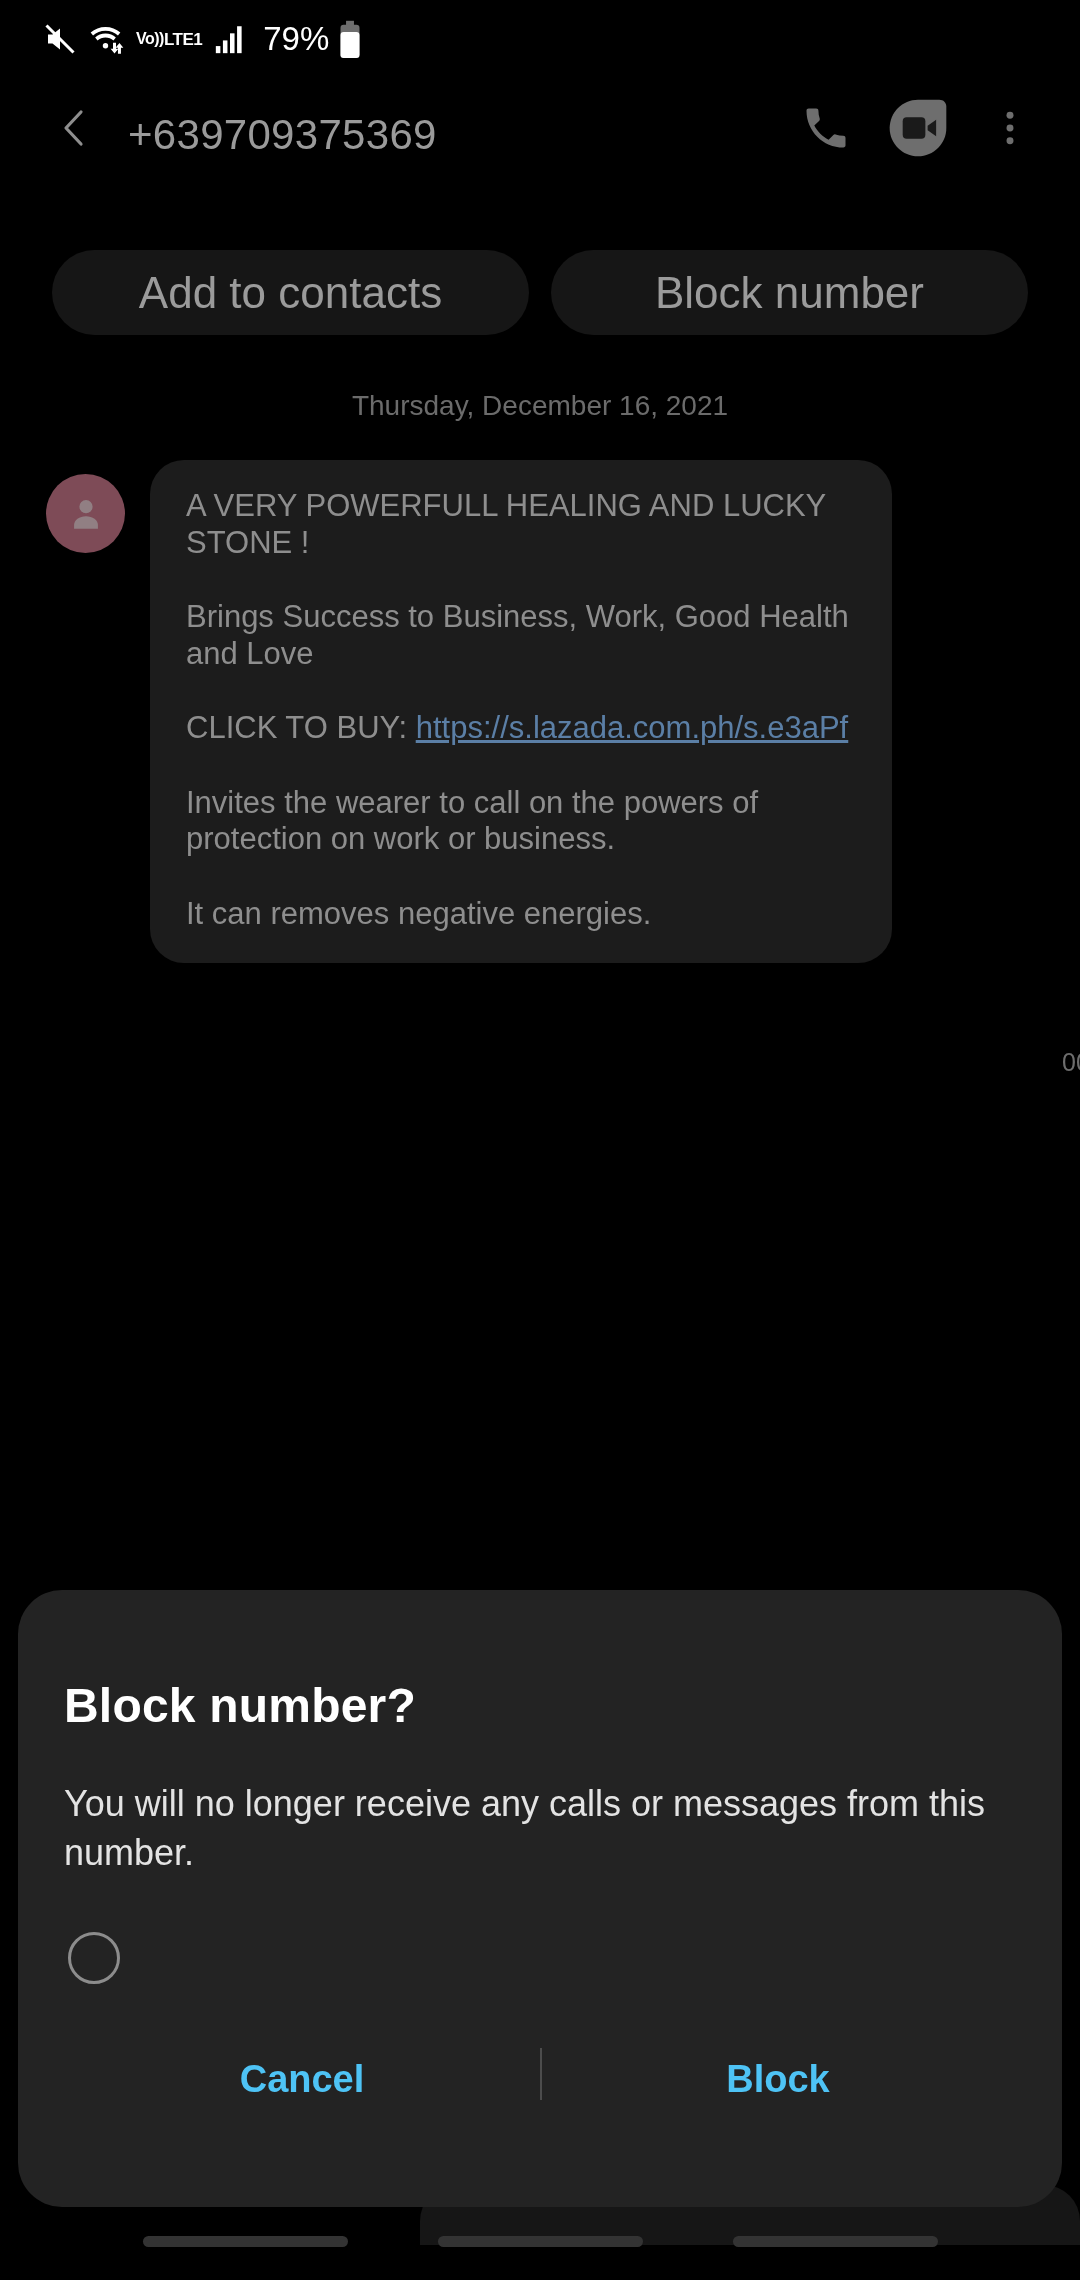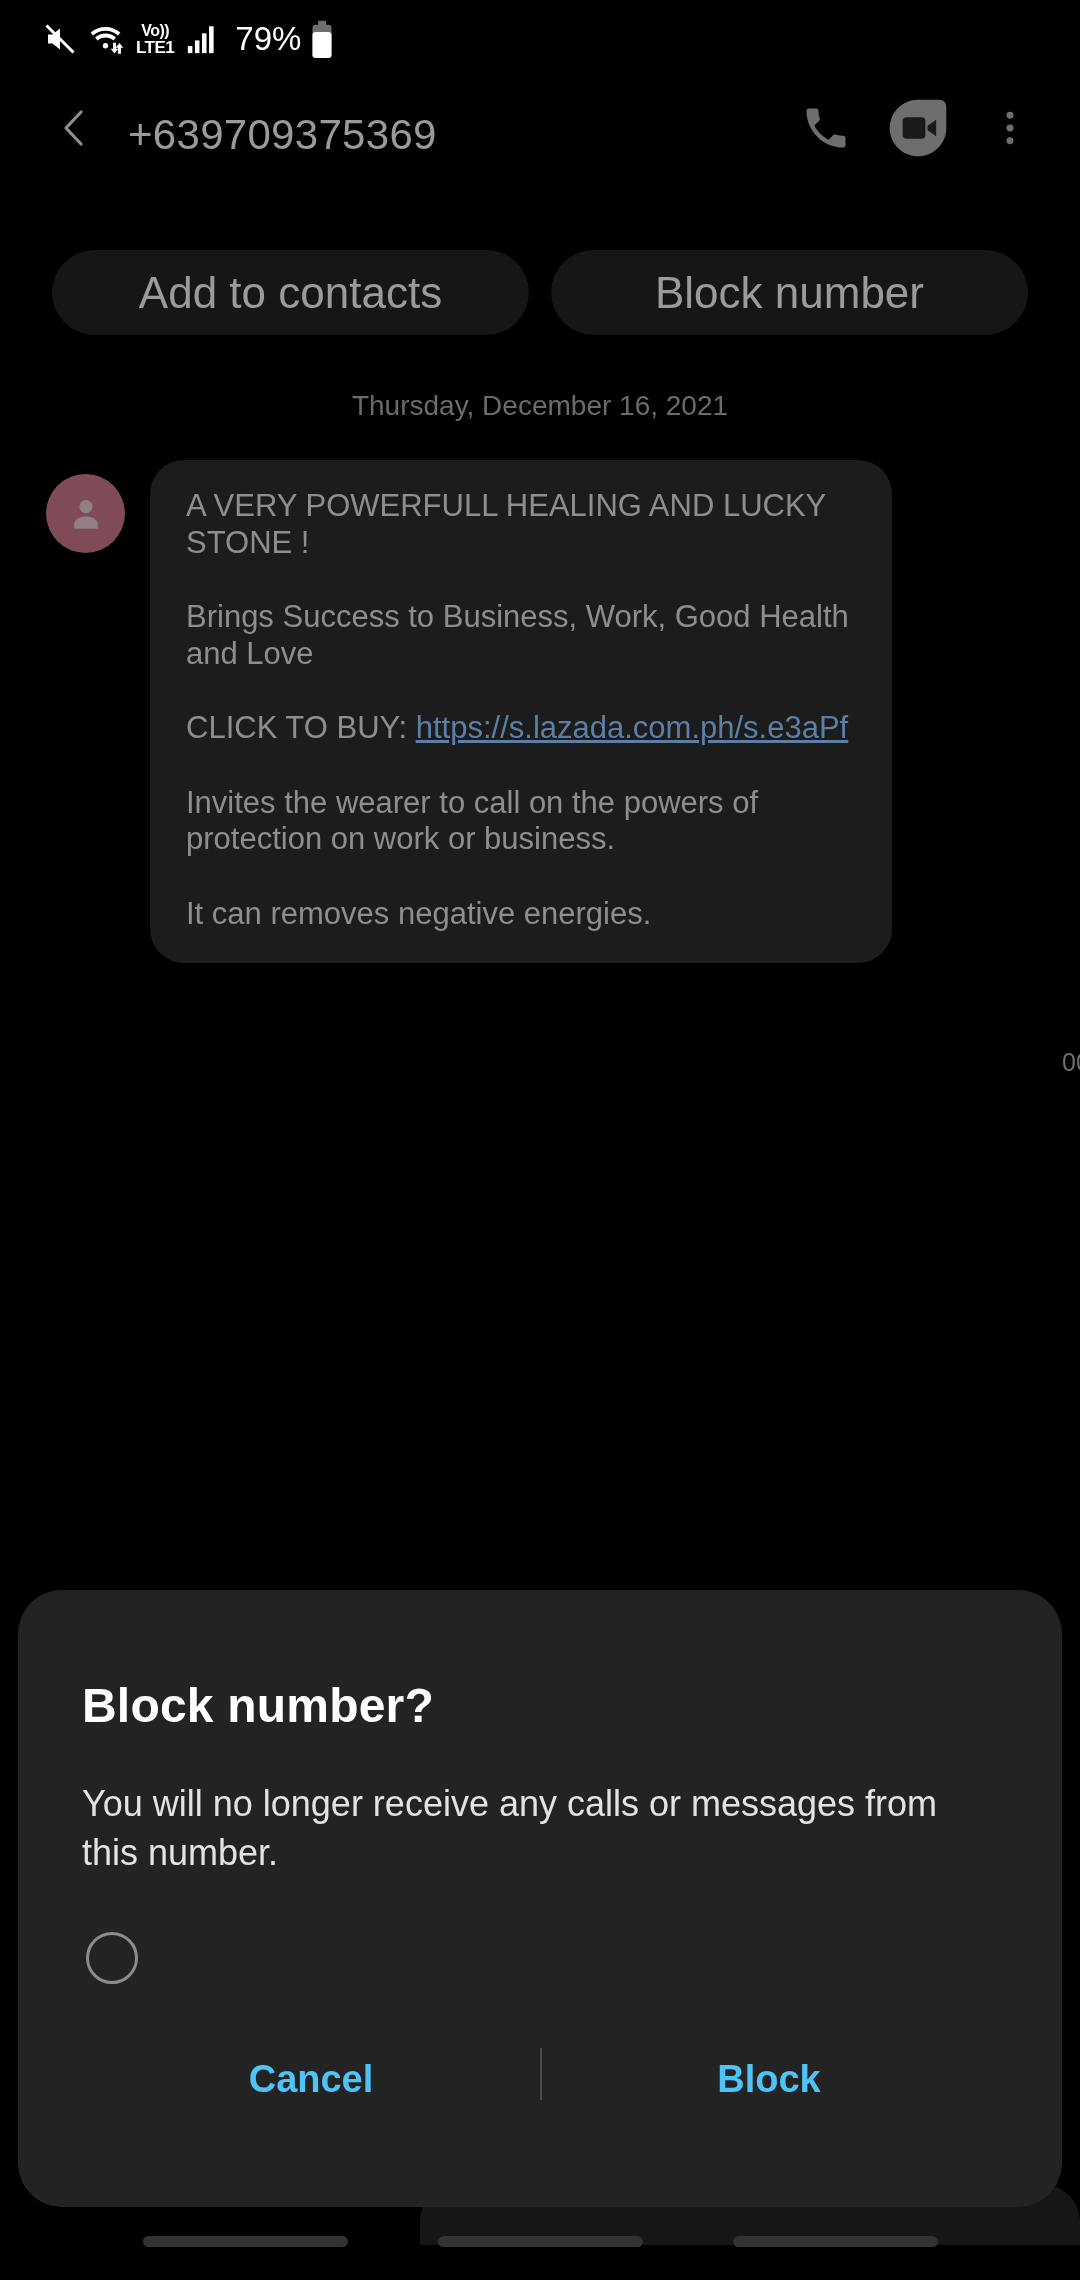--- a/index.html
+++ b/index.html
@@ -15,21 +15,21 @@
   .statusbar {
     position:absolute; top:0; left:0; width:1080px; height:78px;
     display:flex; align-items:center; justify-content:space-between;
     padding:0 28px 0 42px;
   }
   .sb-left { display:flex; align-items:center; gap:16px; }
   .sb-clock { color:#fff; font-size:34px; letter-spacing:0.5px; }
   .sb-right { display:flex; align-items:center; gap:9px; }
   .sb-ic { display:block; }
   .sb-batt-text { color:#fff; font-size:33px; margin-left:4px; letter-spacing:0px;}
-  .volte { display:flex; flex-direction:column; align-items:center; justify-content:center; line-height:1; margin-right:-1px;}
+  .volte { display:flex; flex-direction:row; align-items:center; justify-content:center; line-height:1; margin-right:-1px;}
   .volte-top { color:#fff; font-size:16px; font-weight:bold; letter-spacing:-0.5px;}
   .volte-bot { color:#fff; font-size:17px; font-weight:bold; letter-spacing:-0.5px;}
   .notif-dot { width:11px; height:11px; border-radius:50%; background:#fff; margin-left:6px;}
 
   
   .appbar {
     position:absolute; top:78px; left:0; width:1080px; height:100px;
     display:flex; align-items:center; padding:0 24px 0 46px;
   }
   .back-btn { width:58px; height:58px; display:flex; align-items:center; justify-content:center; }
@@ -83,21 +83,21 @@
   
   .sheet-shadow {
     position:absolute; left:420px; top:2185px; width:660px; height:60px;
     background:#161616; border-radius:36px 36px 0 0;
   }
 
   
   .dialog {
     position:absolute; left:18px; top:1590px; width:1044px; height:617px;
     background:#232323; border-radius:44px;
-    padding:0 64px;
+    padding:0 46px;
   }
   .dlg-title {
     color:#fff; font-size:48px; font-weight:bold;
     padding-top:88px; letter-spacing:0.2px;
   }
   .dlg-body {
     color:#e3e3e3; font-size:36px; line-height:1.36;
     padding-top:47px;
   }
   .dlg-check-row {

